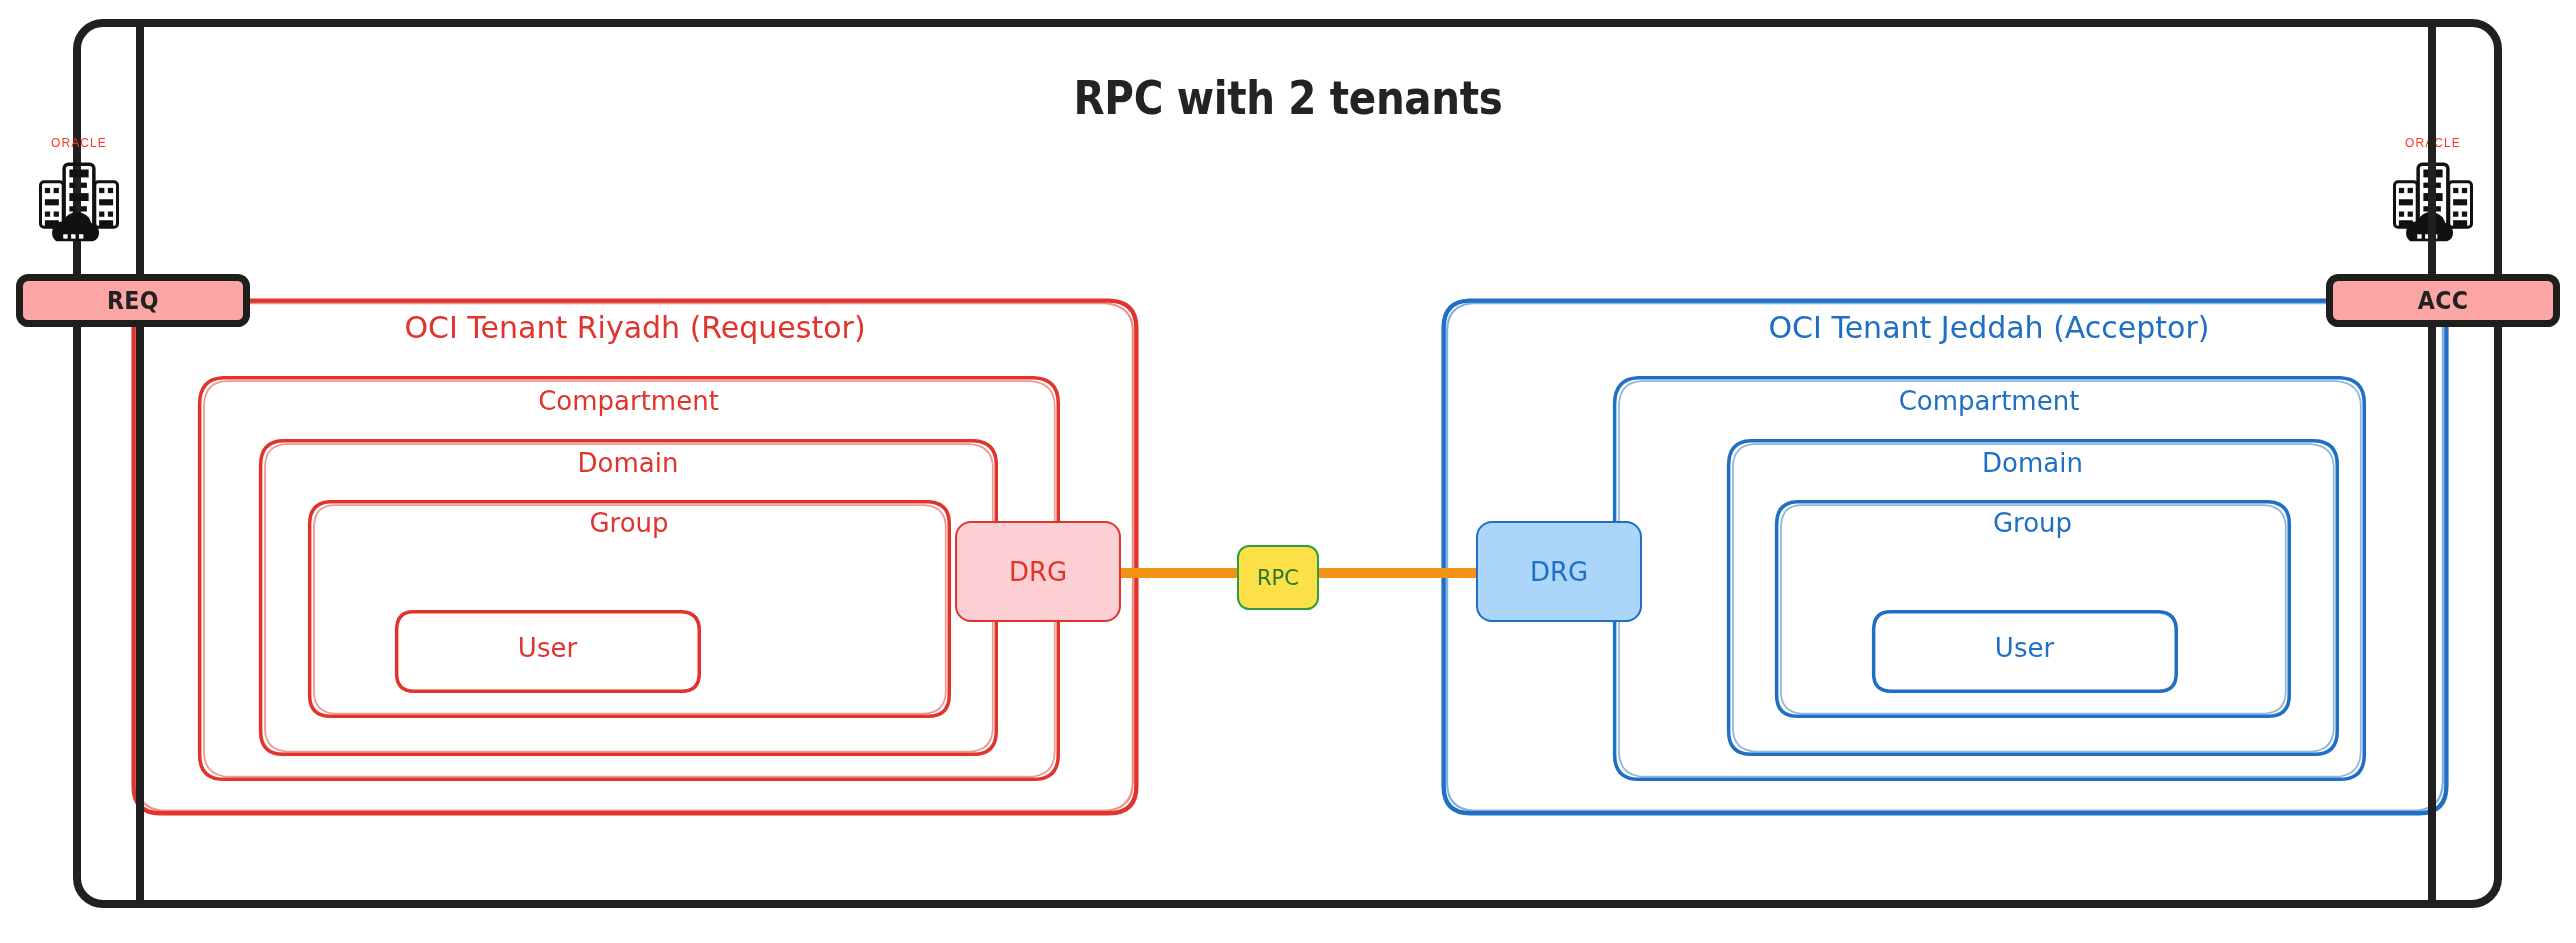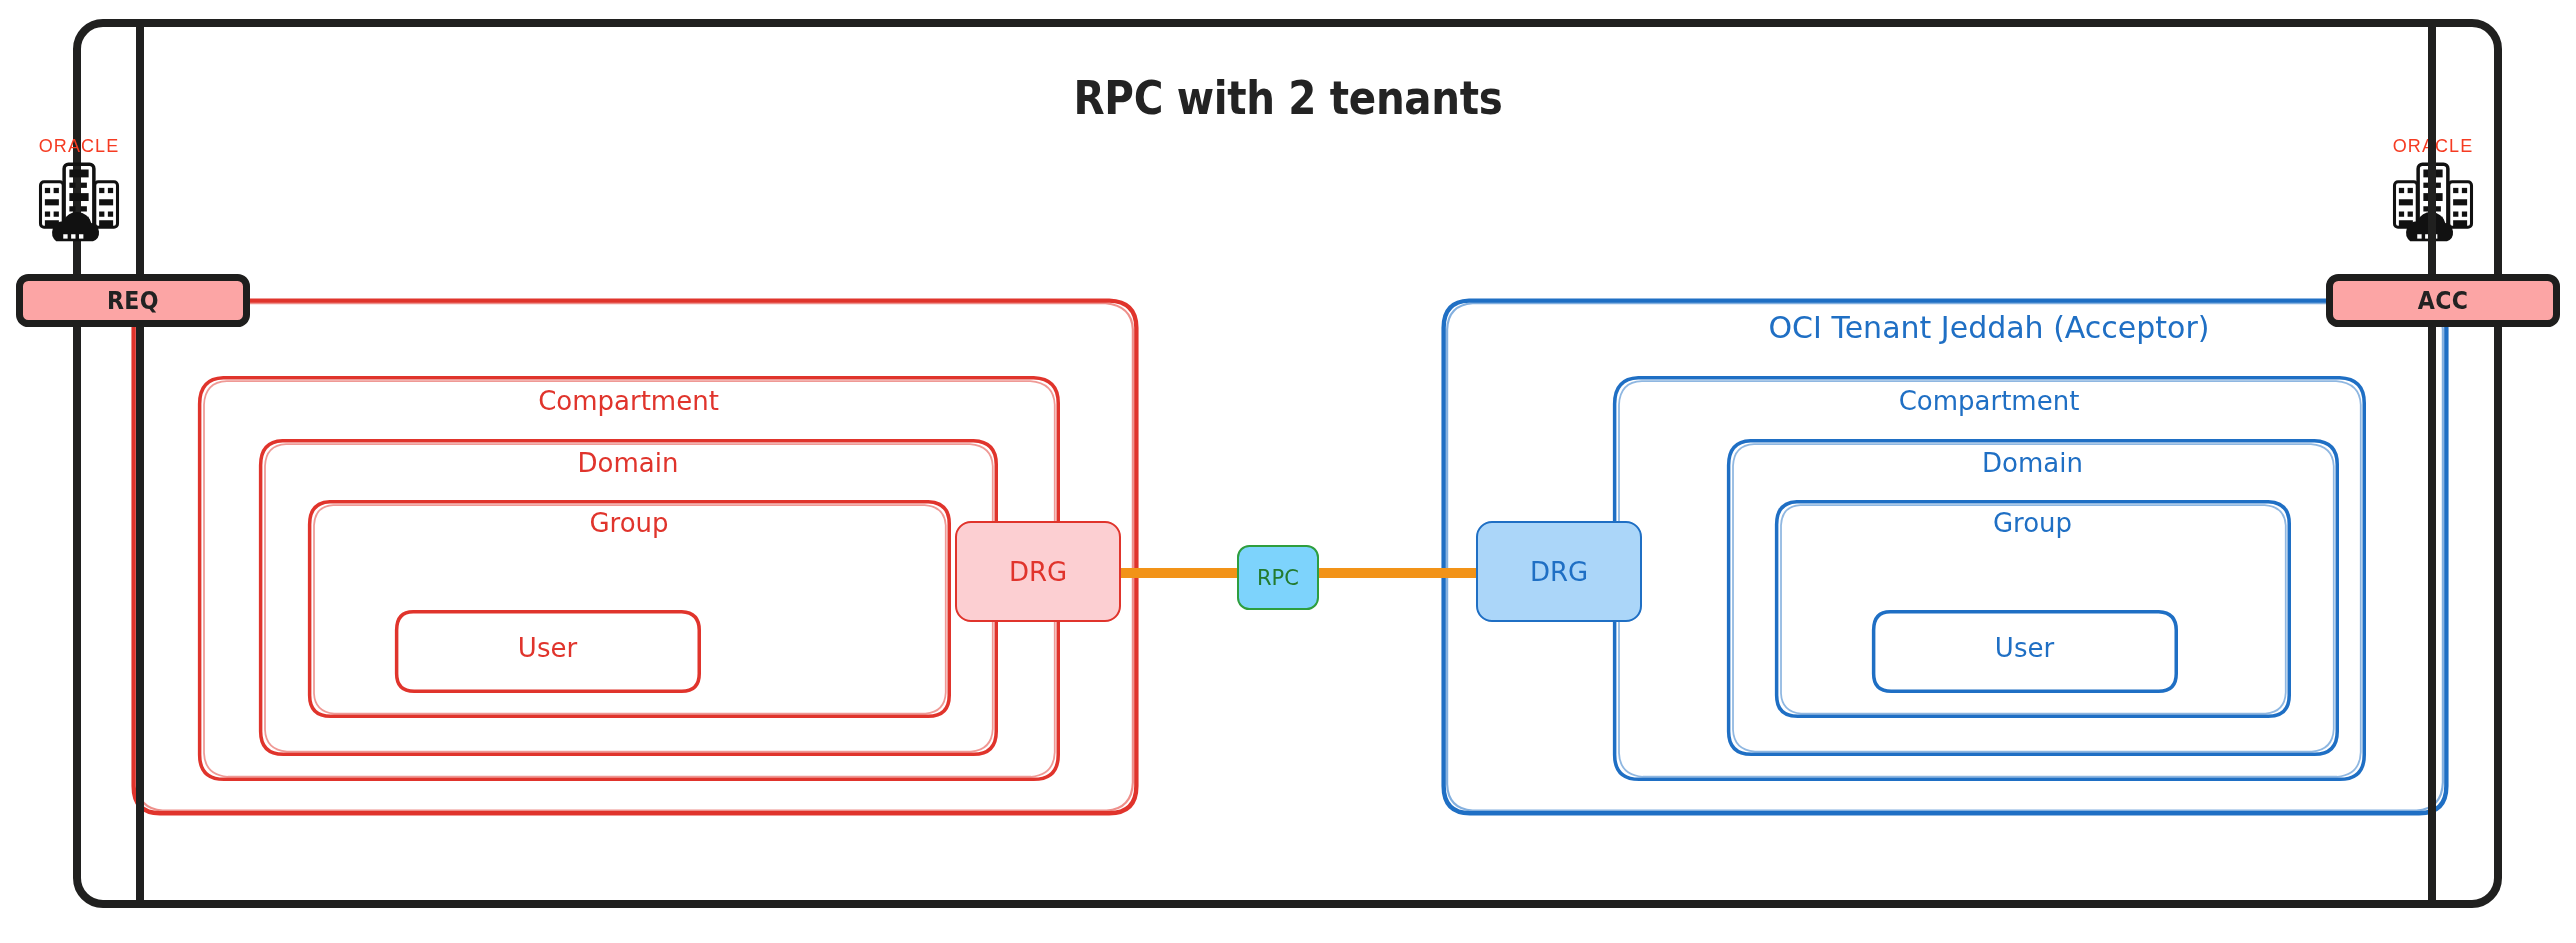--- a/index.html
+++ b/index.html
@@ -56,21 +56,21 @@
     width: 114px;
     height: 114px;
   }
   .oracle-word {
     position: absolute;
     top: 0;
     left: 0;
     width: 114px;
     text-align: center;
     font-family: "Liberation Sans", sans-serif;
-    font-size: 18px;
+    font-size: 12px;
     letter-spacing: 1.1px;
     color: #f53b22;
   }
   .dc-icon {
     position: absolute;
     top: 21px;
     left: 15px;
     width: 84px;
     height: 88px;
   }
@@ -165,21 +165,21 @@
   .rpc-line {
     position: absolute;
     height: 9.6px;
     background: #f29318;
     border-radius: 2.6px;
     z-index: 3;
   }
   .rpc-node {
     position: absolute;
     box-sizing: border-box;
-    background: #7dd3fc;
+    background: #fde047;
     border: 2.6px solid #2e9e3e;
     border-radius: 12.3px;
     display: flex;
     align-items: center;
     justify-content: center;
     font-family: "DejaVu Sans", sans-serif;
     font-size: 21px;
     color: #237a2e;
     z-index: 5;
   }
@@ -277,20 +277,21 @@
 
   <div class="endpoint-badge" style="left:2326px; top:274px; width:234px;">
     <span>ACC</span>
   </div>
 
   <div class="hdbox" style="left:131px; top:298px; width:1008px; height:517px;">
     <svg class="sketch-svg" viewBox="0 0 1150 590" preserveAspectRatio="none">
       <path class="red-stroke" stroke-width="5" d="M32 3 H1116 q31 1 31 31 V557 q0 31 -31 31 H33 q-30 0 -30 -31 V34 q0 -30 29 -31 Z"></path>
       <path class="red-stroke" stroke-width="2.5" opacity="0.55" d="M36 6 H1112 q30 3 31 30 V553 q-1 30 -30 32 H36 q-28 -2 -29 -30 V36 q1 -28 29 -30"></path>
     </svg>
+    <div class="hd-label label-red" style="top:12.3px; font-size:30px;">OCI Tenant Riyadh (Requestor)</div>
   </div>
 
   <div class="hdbox" style="left:197px; top:375px; width:863px; height:407px;">
     <svg class="sketch-svg" viewBox="0 0 985 465" preserveAspectRatio="none">
       <path class="red-stroke" stroke-width="4" d="M30 3 H955 q28 1 28 29 V434 q0 28 -28 28 H31 q-28 0 -28 -28 V33 q0 -29 27 -30 Z"></path>
       <path class="red-stroke" stroke-width="2" opacity="0.5" d="M34 7 H951 q27 2 28 27 V431 q-1 26 -27 28 H35 q-26 -2 -27 -27 V34 q1 -26 26 -27"></path>
     </svg>
     <div class="hd-label label-red" style="top:10.5px; font-size:26px;">Compartment</div>
   </div>
 

